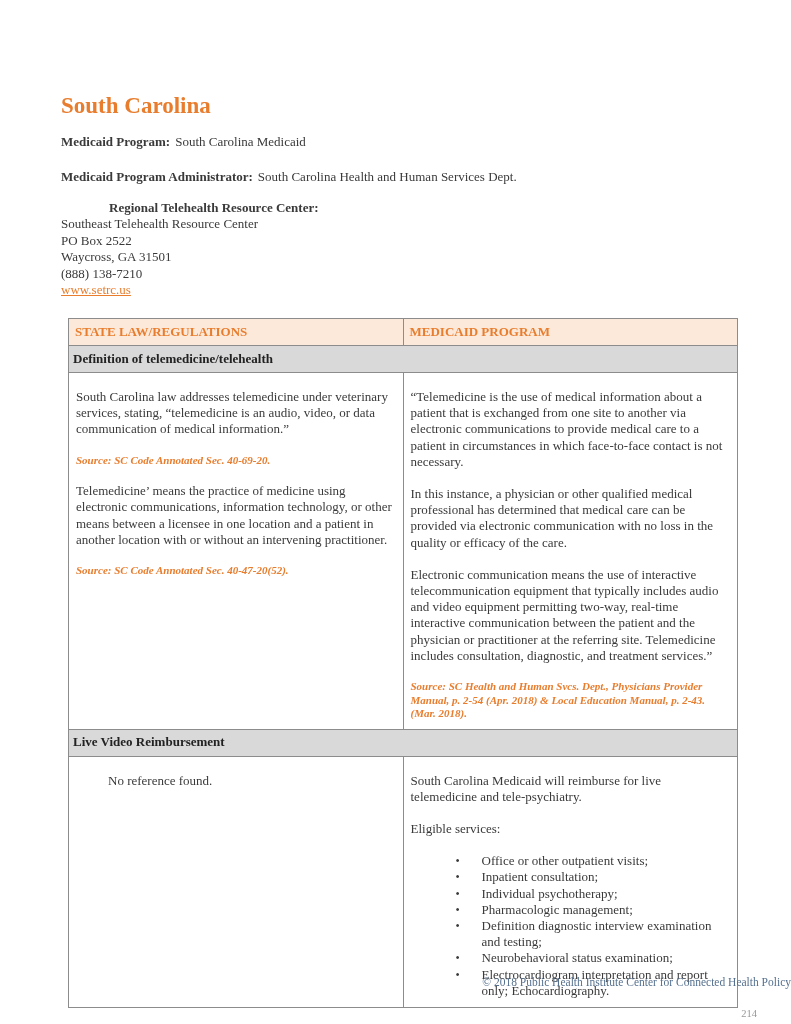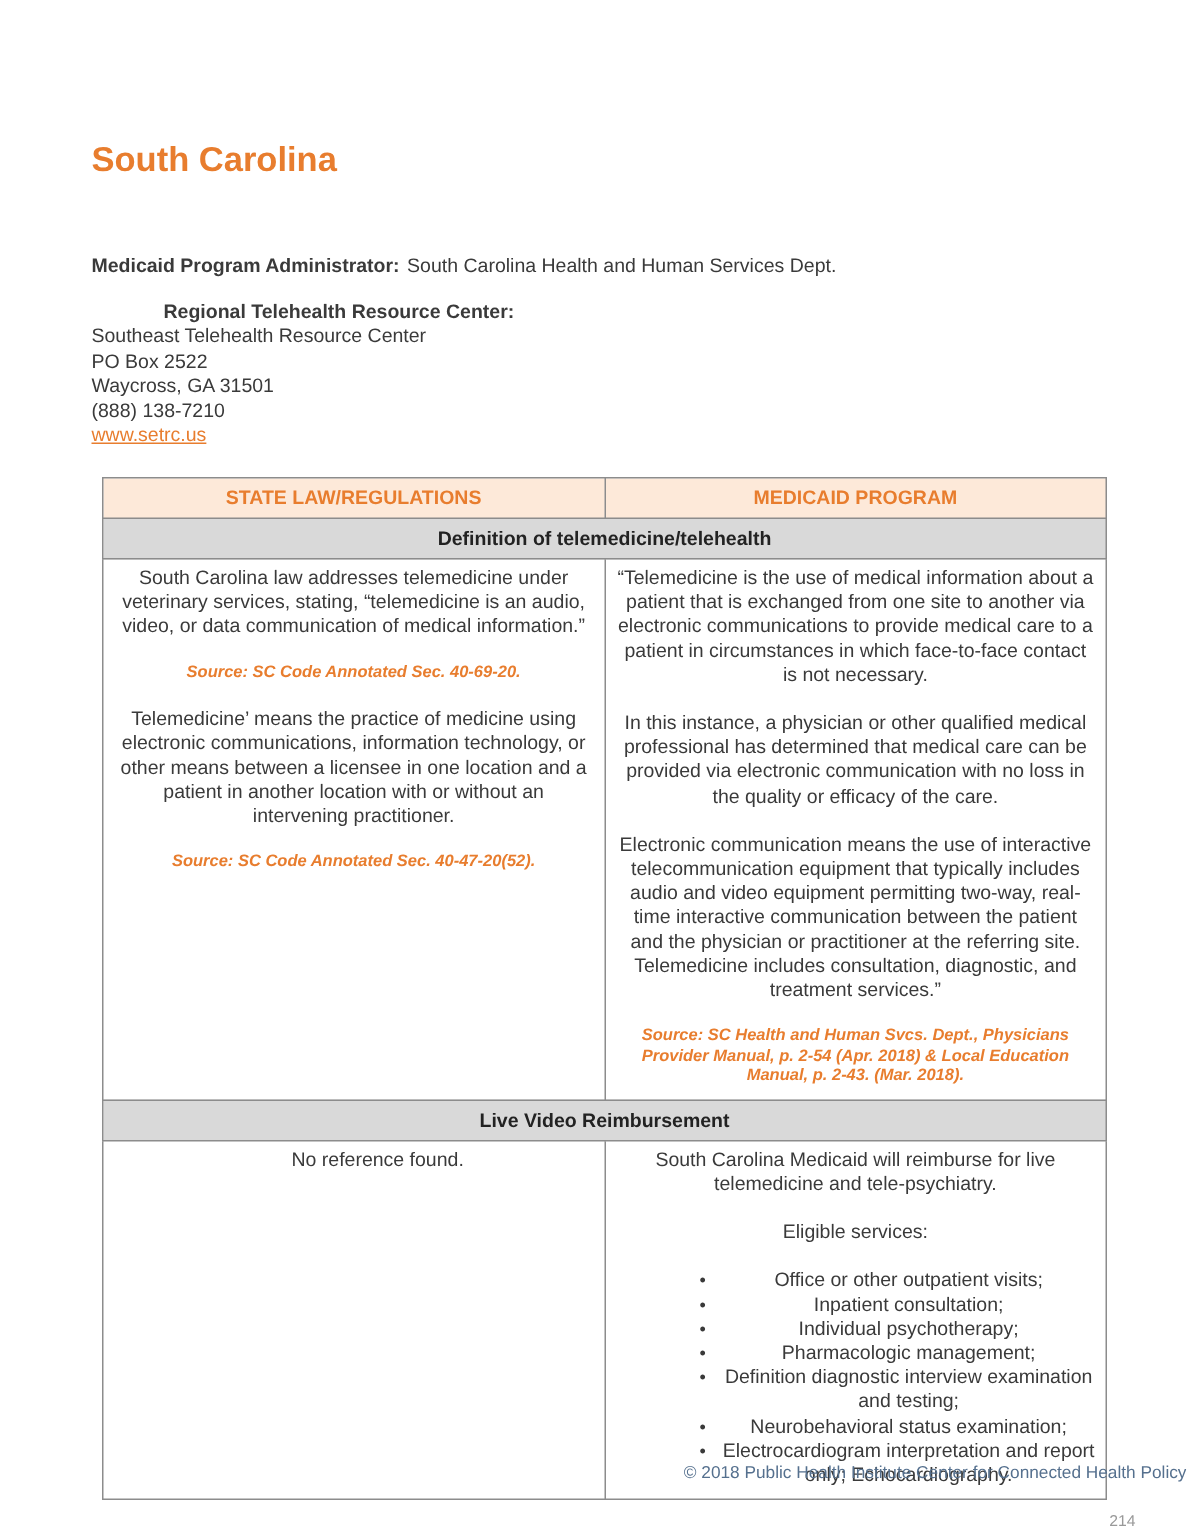--- a/index.html
+++ b/index.html
@@ -2,21 +2,21 @@
 <html style="--accent-orange: #E87D2E; --table-header-bg: #FDE9D9; --section-header-bg: #D9D9D9; --body-text: #3A3A3A; --table-border: #8C8C8C; --footer-text: #55708E; --page-number-text: #999999;"><head>
 <meta charset="utf-8">
 <style>
   * { margin: 0; padding: 0; box-sizing: border-box; }
   html, body { background: #ffffff; }
   .page {
     position: relative;
     width: 791px;
     height: 1024px;
     background: #ffffff;
-    font-family: Liberation Sans, sans-serif;
+    font-family: Liberation Serif, serif;
     color: var(--body-text, #3A3A3A);
     overflow: hidden;
   }
   .page-title {
     position: absolute;
     left: 61px;
     top: 93px;
     font-size: 23px;
     font-weight: bold;
     color: var(--accent-orange, #E87D2E);
@@ -52,41 +52,41 @@
     width: 670px;
     border-collapse: collapse;
     table-layout: fixed;
     font-size: 13px;
     line-height: 16.2px;
     color: var(--body-text, #3A3A3A);
   }
   .policy-table th, .policy-table td {
     border: 1px solid var(--table-border, #8C8C8C);
     vertical-align: top;
-    text-align: center;
+    text-align: left;
   }
   .policy-table { border: 1px solid #6E6E6E; }
   .head-row th {
     background: var(--table-header-bg, #FDE9D9);
     color: var(--accent-orange, #E87D2E);
     font-weight: bold;
     font-size: 13px;
     height: 27px;
     padding: 4px 6px;
     vertical-align: middle;
   }
   .section-row td {
     background: var(--section-header-bg, #D9D9D9);
     font-weight: bold;
     color: #222222;
     height: 27px;
     padding: 4px 4px;
     vertical-align: middle;
   }
-  .content-row td { padding: 4px 7px 8px 7px; }
+  .content-row td { padding: 16px 7px 8px 7px; }
   .row-definition td { height: 328px; }
   .row-livevideo td { height: 231px; }
   .body-p { margin: 0 0 16px 0; }
   .body-p:last-child { margin-bottom: 0; margin-left: 32px; }
   .source {
     margin: 0 0 16px 0;
     font-size: 11px;
     line-height: 13.5px;
     font-weight: bold;
     font-style: italic;
@@ -116,20 +116,21 @@
     color: var(--page-number-text, #999999);
   }
 </style>
 </head>
 <body>
 
 <div class="page">
 
   <h1 class="page-title">South Carolina</h1>
 
+  <p class="field-line field-1"><span class="label">Medicaid Program:</span><span class="value">South Carolina Medicaid</span></p>
 
   <p class="field-line field-2"><span class="label">Medicaid Program Administrator:</span><span class="value">South Carolina Health and Human Services Dept.</span></p>
 
   <div class="resource-block">
     <div class="label">Regional Telehealth Resource Center:</div>
     <div>Southeast Telehealth Resource Center</div>
     <div>PO Box 2522</div>
     <div>Waycross, GA 31501</div>
     <div>(888) 138-7210</div>
     <div><a class="resource-link">www.setrc.us</a></div>

